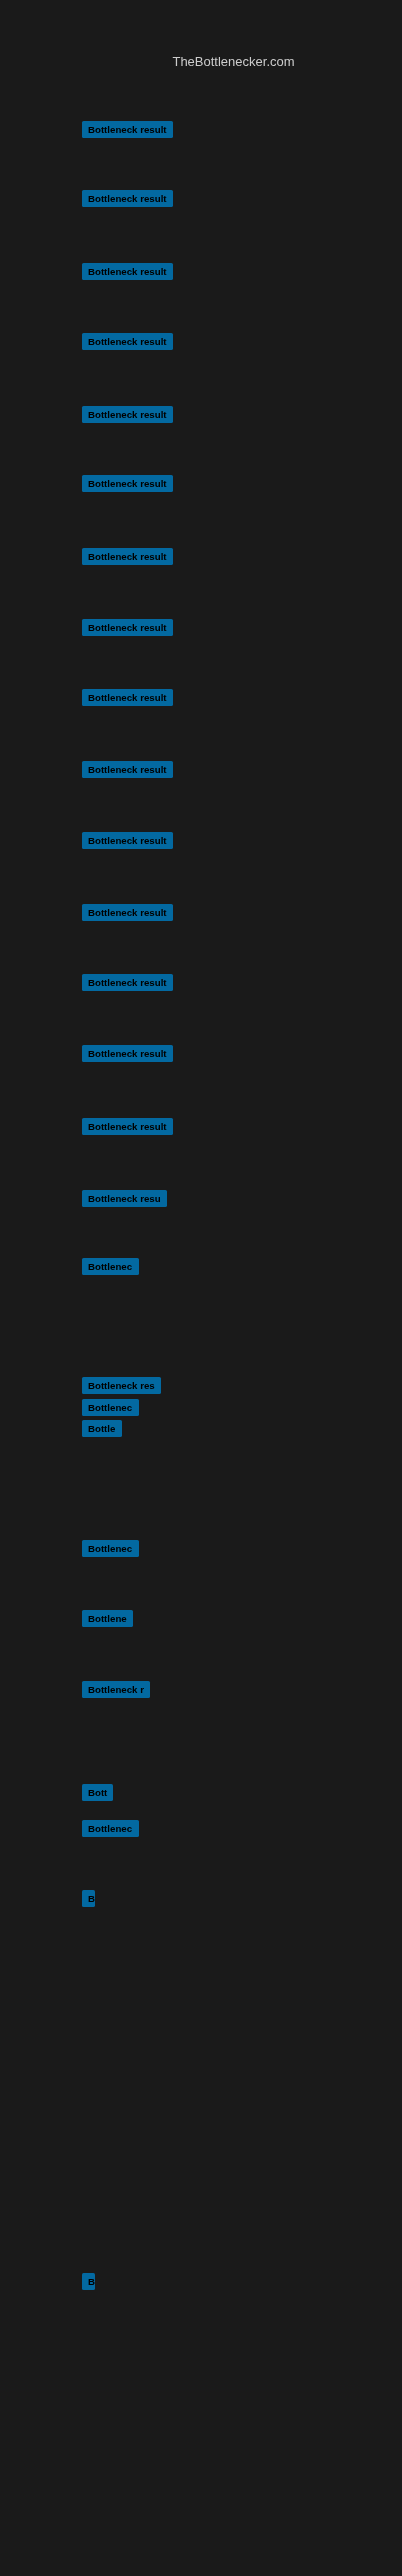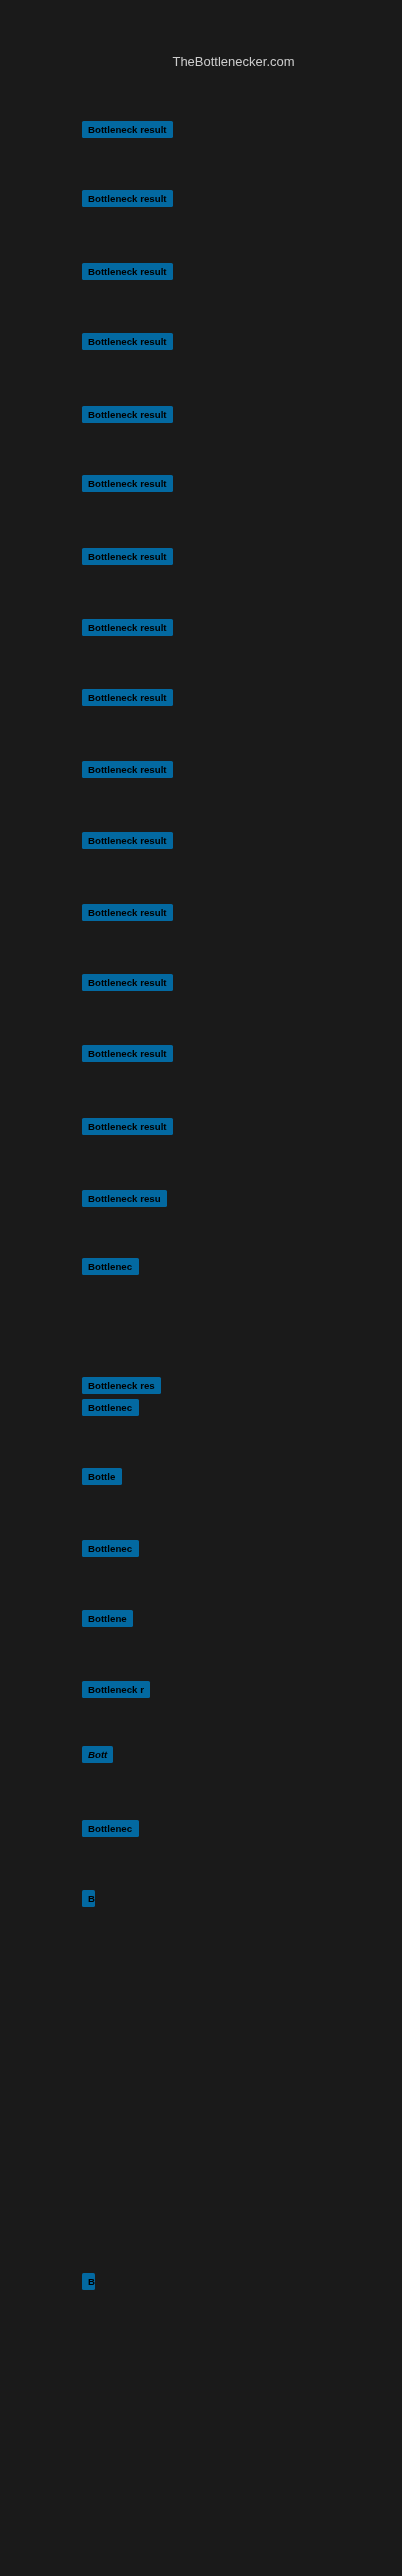--- a/index.html
+++ b/index.html
@@ -56,22 +56,22 @@
     <div style="position: absolute; top: 640px; left: 1.6px;"><span class="bottleneck-badge" style="max-width: 105px;">Bottleneck result</span></div>
     <div style="position: absolute; top: 711px; left: 1.6px;"><span class="bottleneck-badge" style="max-width: 105px;">Bottleneck result</span></div>
     <div style="position: absolute; top: 783px; left: 1.6px;"><span class="bottleneck-badge" style="max-width: 105px;">Bottleneck result</span></div>
     <div style="position: absolute; top: 853px; left: 1.6px;"><span class="bottleneck-badge" style="max-width: 105px;">Bottleneck result</span></div>
     <div style="position: absolute; top: 924px; left: 1.6px;"><span class="bottleneck-badge" style="max-width: 105px;">Bottleneck result</span></div>
     <div style="position: absolute; top: 997px; left: 1.6px;"><span class="bottleneck-badge" style="max-width: 105px;">Bottleneck result</span></div>
     <div style="position: absolute; top: 1069px; left: 1.6px;"><span class="bottleneck-badge" style="max-width: 89px;">Bottleneck resu</span></div>
     <div style="position: absolute; top: 1137px; left: 1.6px;"><span class="bottleneck-badge" style="max-width: 64px;">Bottlenec</span></div>
     <div style="position: absolute; top: 1256px; left: 1.6px;"><span class="bottleneck-badge" style="max-width: 81px;">Bottleneck res</span></div>
     <div style="position: absolute; top: 1278px; left: 1.6px;"><span class="bottleneck-badge" style="max-width: 58px;">Bottlenec</span></div>
-    <div style="position: absolute; top: 1347px; left: 1.6px; text-decoration: underline;"><span class="bottleneck-badge" style="max-width: 40px;">Bottle</span></div>
+    <div style="position: absolute; top: 1299px; left: 1.6px; text-decoration: underline;"><span class="bottleneck-badge" style="max-width: 40px;">Bottle</span></div>
     <div style="position: absolute; top: 1419px; left: 1.6px;"><span class="bottleneck-badge" style="max-width: 58px;">Bottlenec</span></div>
     <div style="position: absolute; top: 1489px; left: 1.6px; text-align: center;"><span class="bottleneck-badge" style="max-width: 52px;">Bottlene</span></div>
     <div style="position: absolute; top: 1560px; left: 1.6px;"><span class="bottleneck-badge" style="max-width: 72px;">Bottleneck r</span></div>
-    <div style="position: absolute; top: 1625px; left: 1.6px; font-style: italic;"><span class="bottleneck-badge" style="max-width: 31px;">Bott</span></div>
+    <div style="position: absolute; top: 1663px; left: 1.6px;"><span class="bottleneck-badge" style="max-width: 31px;">Bott</span></div>
     <div style="position: absolute; top: 1699px; left: 1.6px;"><span class="bottleneck-badge" style="max-width: 58px;">Bottlenec</span></div>
     <div style="position: absolute; top: 1769px; left: 1.6px;"><span class="bottleneck-badge" style="max-width: 13px;">B</span></div>
     <div style="position: absolute; top: 2152px; left: 1.6px;"><span class="bottleneck-badge" style="max-width: 13px;">B</span></div>
   </div>
 
 
 </body></html>

